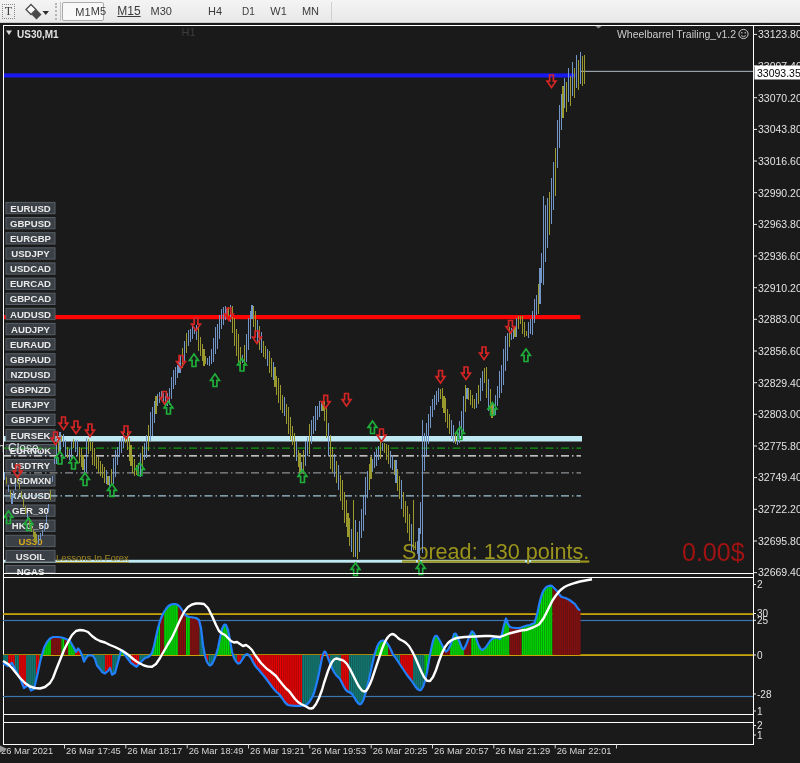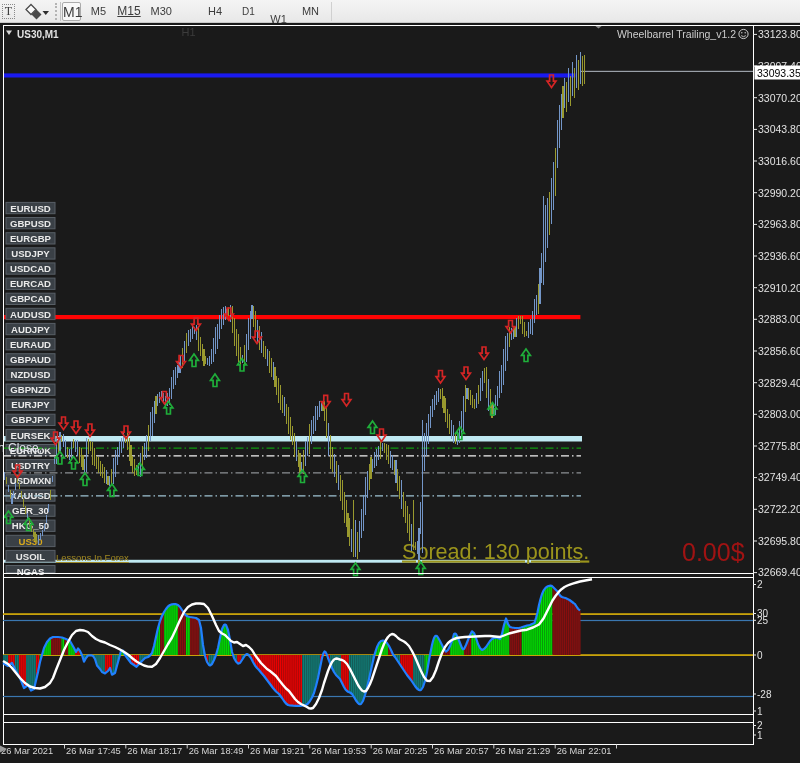--- a/index.html
+++ b/index.html
@@ -568,24 +568,24 @@
 </svg>
 <div style="position:absolute;left:0;top:0;width:800px;height:23px;background:linear-gradient(#f4f4f4,#e8e8e8);border-bottom:1px solid #c8c8c8;font-family:'Liberation Sans',sans-serif">
 <div style="position:absolute;left:2px;top:4px;width:13px;height:15px;border:1px dotted #8a8a8a;color:#3a3a3a;font-size:12px;text-align:center;line-height:13px;font-family:'Liberation Serif',serif">T</div>
 <svg width="28" height="20" style="position:absolute;left:24px;top:2px">
         <path d="M7,2.5 l5,5 l-5,5 l-5,-5 z" fill="#fbfbfb" stroke="#4a4a4a" stroke-width="1.3"></path>
         <path d="M12.5,7.5 l5,5 l-5,5 l-5,-5 z" fill="#4a4a4a"></path>
         <path d="M18.5,9 h6.5 l-3.25,4 z" fill="#2e2e2e"></path>
       </svg>
 <div style="position:absolute;left:55px;top:3px;width:2px;height:17px;border-left:2px dotted #b4b4b4"></div>
 <div style="position:absolute;left:60px;top:2px;width:1px;height:19px;background:#c4c4c4"></div>
-<div style="position:absolute;left:62px;top:2px;width:19px;height:19px;line-height:19px;text-align:center;font-size:14px;color:#3c3c3c;background:#f8f8f8;border:1px solid #ababab;border-radius:2px;">M1</div>
+<div style="position:absolute;left:62px;top:2px;width:42px;height:19px;line-height:19px;text-align:center;font-size:11px;color:#3c3c3c;background:#f8f8f8;border:1px solid #ababab;border-radius:2px;">M1</div>
 <div style="position:absolute;left:88px;top:2px;width:21px;height:19px;line-height:19px;text-align:center;font-size:11px;color:#3c3c3c;">M5</div>
 <div style="position:absolute;left:116px;top:2px;width:26px;height:19px;line-height:19px;text-align:center;font-size:12px;color:#3c3c3c;text-decoration:underline;">M15</div>
 <div style="position:absolute;left:146px;top:2px;width:26px;height:19px;line-height:19px;text-align:right;font-size:11px;color:#3c3c3c;">M30</div>
 <div style="position:absolute;left:178px;top:2px;width:21px;height:19px;line-height:19px;text-align:center;font-size:11px;color:#3c3c3c;margin-top:21px;">H1</div>
 <div style="position:absolute;left:208px;top:2px;width:21px;height:19px;line-height:19px;text-align:left;font-size:11px;color:#3c3c3c;">H4</div>
 <div style="position:absolute;left:238px;top:2px;width:21px;height:19px;line-height:19px;text-align:center;font-size:10px;color:#3c3c3c;">D1</div>
-<div style="position:absolute;left:268px;top:2px;width:21px;height:19px;line-height:19px;text-align:center;font-size:11px;color:#3c3c3c;margin-top:8px;">W1</div>
+<div style="position:absolute;left:268px;top:2px;width:21px;height:19px;line-height:19px;text-align:center;font-size:11px;color:#3c3c3c;">W1</div>
 <div style="position:absolute;left:297px;top:2px;width:22px;height:19px;line-height:19px;text-align:right;font-size:11px;color:#3c3c3c;">MN</div>
 <div style="position:absolute;left:331px;top:2px;width:1px;height:19px;background:#d0d0d0"></div>
 </div>
 </div>
 
 </body></html>

